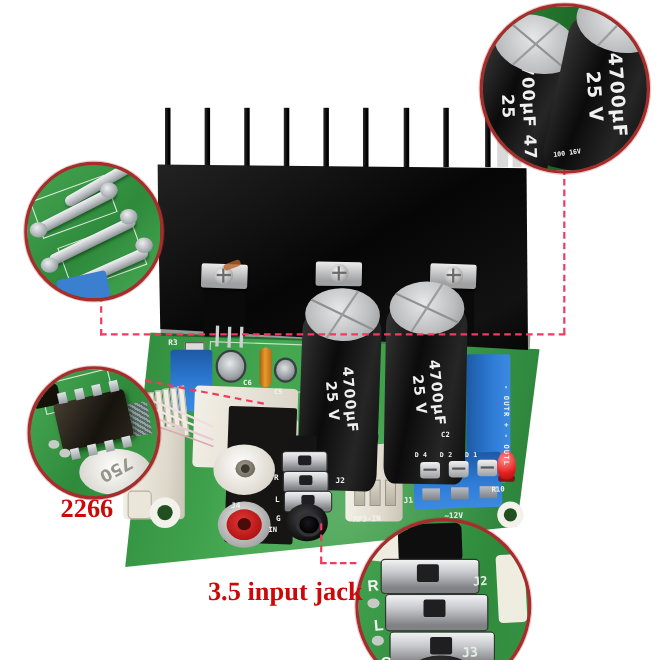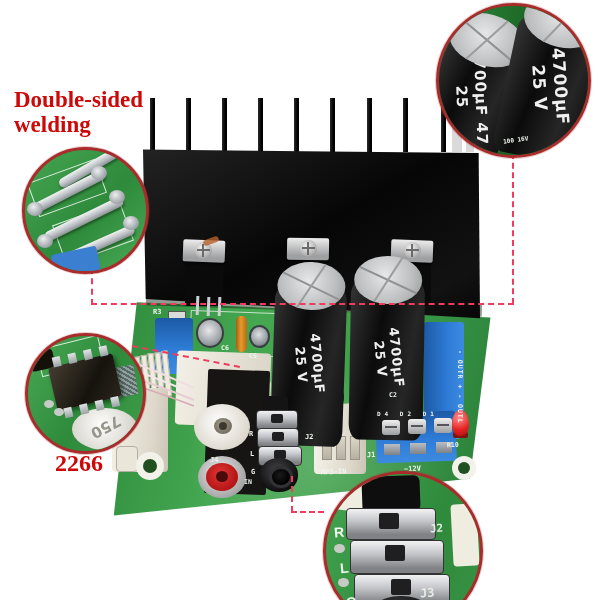--- a/index.html
+++ b/index.html
@@ -283,21 +283,21 @@
   <div class="jk-hole" style="left:269px;top:466px;width:18px;height:16px;"></div>
 
   <div class="mhole" style="left:136px;top:452px;width:28px;height:28px;"></div>
   <div class="mhole-in" style="left:143px;top:459px;width:14px;height:14px;"></div>
   <div class="mhole" style="left:452px;top:456px;width:24px;height:24px;"></div>
   <div class="mhole-in" style="left:458px;top:462px;width:12px;height:12px;"></div>
 
   <div class="sil" style="left:153px;top:308px;font-size:7px;">R3</div>
   <div class="sil" style="left:221px;top:344px;font-size:6.5px;">C6</div>
   <div class="sil" style="left:249px;top:352px;font-size:6.5px;">C5</div>
-  <div class="sil" style="left:389px;top:391px;font-size:6.5px;">C2</div>
+  <div class="sil" style="left:401px;top:391px;font-size:6.5px;">C2</div>
   <div class="sil" style="left:377px;top:410px;font-size:6px;letter-spacing:4px;">D4 D2 D1</div>
   <div class="sil" style="left:367px;top:451px;font-size:7px;transform:rotate(-3deg);">J1</div>
   <div class="sil" style="left:305px;top:433px;font-size:7px;">J2</div>
   <div class="sil" style="left:210px;top:456px;font-size:7px;">J4</div>
   <div class="sil" style="left:447px;top:441px;font-size:6.5px;transform:rotate(-3deg);">R10</div>
   <div class="sil" style="left:321px;top:468px;font-size:7px;transform:rotate(-2deg);">MP3-IN</div>
   <div class="sil" style="left:404px;top:465px;font-size:7px;transform:rotate(-2deg);">~12V</div>
   <div class="sil vtext" style="left:456px;top:350px;height:88px;font-size:6.5px;">- OUTR + - OUTL</div>
   <div class="sil" style="left:249px;top:430px;font-size:7px;">R</div>
   <div class="sil" style="left:250px;top:450px;font-size:7px;">L</div>
@@ -389,16 +389,16 @@
     <div class="paddot" style="left:8px;top:70px;width:11px;height:9px;"></div>
     <div class="paddot" style="left:12px;top:104px;width:11px;height:9px;"></div>
 
     <div class="jletter" style="left:8px;top:50px;font-size:14px;">R</div>
     <div class="jletter" style="left:14px;top:86px;font-size:14px;">L</div>
     <div class="jletter" style="left:20px;top:120px;font-size:14px;">G</div>
     <div class="jref" style="left:104px;top:48px;font-size:11px;">J2</div>
     <div class="jref" style="left:94px;top:112px;font-size:12px;">J3</div>
   </div>
 
-  <div class="redlabel lbl-weld">Double-sided welding</div>
   <div class="redlabel lbl-ic">2266</div>
+  <div class="redlabel lbl-jack">3.5 input jack</div>
 
 </div>
 
 </body></html>

